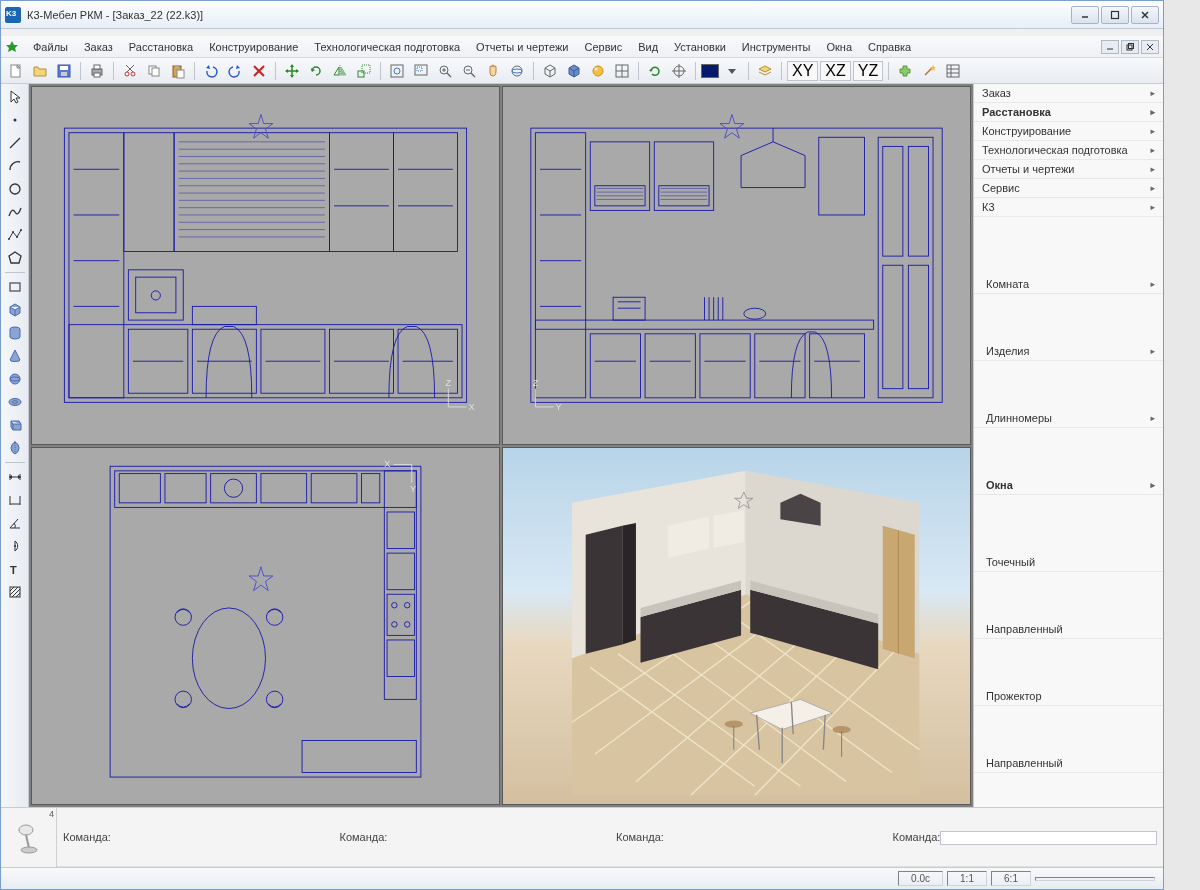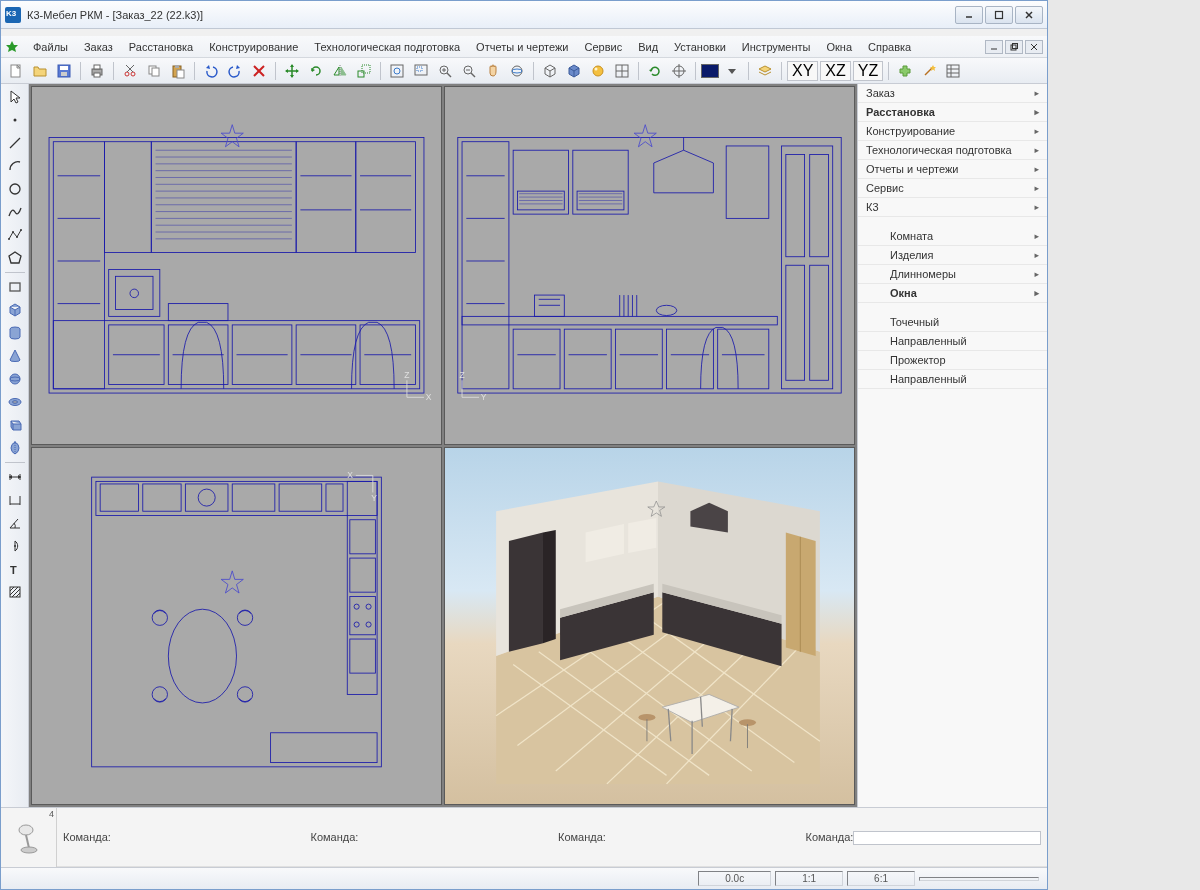--- a/index.html
+++ b/index.html
@@ -1,18 +1,18 @@
 <!DOCTYPE html>
 <html><head>
 <meta charset="utf-8">
 <style>
 * { margin: 0; padding: 0; box-sizing: border-box; font-family: Tahoma, Arial, sans-serif; font-size: 11px; }
 body { background: #e8e8e8; overflow: hidden; }
 
-.window { width: 1048px; height: 890px; background: #f0f0f0; border: 1px solid #7a9ecc; display: flex; flex-direction: column; }
+.window { width: 1164px; height: 890px; background: #f0f0f0; border: 1px solid #7a9ecc; display: flex; flex-direction: column; }
 
 .titlebar { height: 28px; background: linear-gradient(#fdfdfe, #e8eff8); border-bottom: 1px solid #c0c8d4; display: flex; align-items: center; padding: 0 4px; }
 .titlebar-icon { width: 16px; height: 16px; background: #1a66b3; margin-right: 6px; border-radius: 2px; position: relative; }
 .titlebar-icon::after { content: "K3"; color: #fff; font-size: 8px; font-weight: bold; position: absolute; left: 1px; top: 2px; }
 .titlebar-text { flex: 1; color: #333; }
 .wincontrols { display: flex; gap: 2px; }
 .winbtn { width: 28px; height: 18px; border: 1px solid #a8b4c4; background: linear-gradient(#f4f7fb,#dae3ef); border-radius: 2px; display: flex; align-items: center; justify-content: center; cursor: pointer; }
 .winbtn svg { width: 10px; height: 10px; }
 
 .menubar { height: 22px; background: linear-gradient(#f8f9fb,#eef1f5); border-bottom: 1px solid #d4d8de; display: flex; align-items: center; padding: 0 4px; margin-top: 7px; }
@@ -36,32 +36,32 @@
 .lsep { width: 20px; height: 1px; background: #c0c4cc; margin: 2px 0; }
 
 .viewports { flex: 1; background: #808080; display: grid; grid-template-columns: 1fr 1fr; grid-template-rows: 1fr 1fr; gap: 2px; padding: 2px; }
 .viewport { background: #a9a9a9; border: 1px solid #5a5a5a; position: relative; overflow: hidden; }
 .viewport.render { background: linear-gradient(#b8d4e8 0%, #d8e8f4 40%, #e8d8c0 55%, #d4c0a0 100%); }
 
 .side-panel { width: 190px; background: #f8f8f8; border-left: 1px solid #c8ccd4; display: flex; flex-direction: column; }
 .side-item { padding: 3px 8px; border-bottom: 1px solid #e8e8e8; cursor: pointer; display: flex; align-items: center; color: #333; }
 .side-item.bold { font-weight: bold; }
 .side-item .arrow { margin-left: auto; color: #666; font-size: 9px; }
-.side-sub { padding-left: 32px; }
+.side-sub { padding-left: 12px; margin-top: 48px; }
 .side-gap { height: 10px; }
 
 .bottom-panel { height: 60px; background: #f4f4f4; border-top: 1px solid #c8ccd4; display: flex; }
 .bottom-icon-box { width: 56px; border-right: 1px solid #d0d0d0; display: flex; align-items: center; justify-content: center; position: relative; }
 .bottom-icon-box .num { position: absolute; top: 1px; right: 2px; font-size: 9px; color: #555; }
 .cmd-lines { flex: 1; display: flex; flex-direction: row; font-size: 10px; }
 .cmd-line { flex: 1; border-bottom: 1px solid #e0e0e0; padding: 0 6px; display: flex; align-items: center; color: #444; }
 .cmd-input { flex: 1; border: 1px solid #c0c4cc; background: #fff; height: 14px; margin-top: 1px; padding: 0 4px; }
 
 .statusbar { height: 22px; background: linear-gradient(#f8f9fb,#e8ecf2); border-top: 1px solid #c8ccd4; display: flex; align-items: center; padding: 0 8px; }
-.status-cell { border: 1px inset #d0d4da; padding: 1px 26px; font-size: 10px; color: #555; margin-left: 4px; min-width: 40px; text-align: center; }
+.status-cell { border: 1px inset #d0d4da; padding: 1px 12px; font-size: 10px; color: #555; margin-left: 4px; min-width: 40px; text-align: center; }
 .status-spacer { flex: 1; }
 
 
 .wf { stroke: #1a1aaa; stroke-width: 1; fill: none; }
 .wf-light { stroke: #4a4acc; }
 .axis-lbl { fill: #e0e0e0; font-size: 10px; }
 </style>
 </head>
 <body>
 

